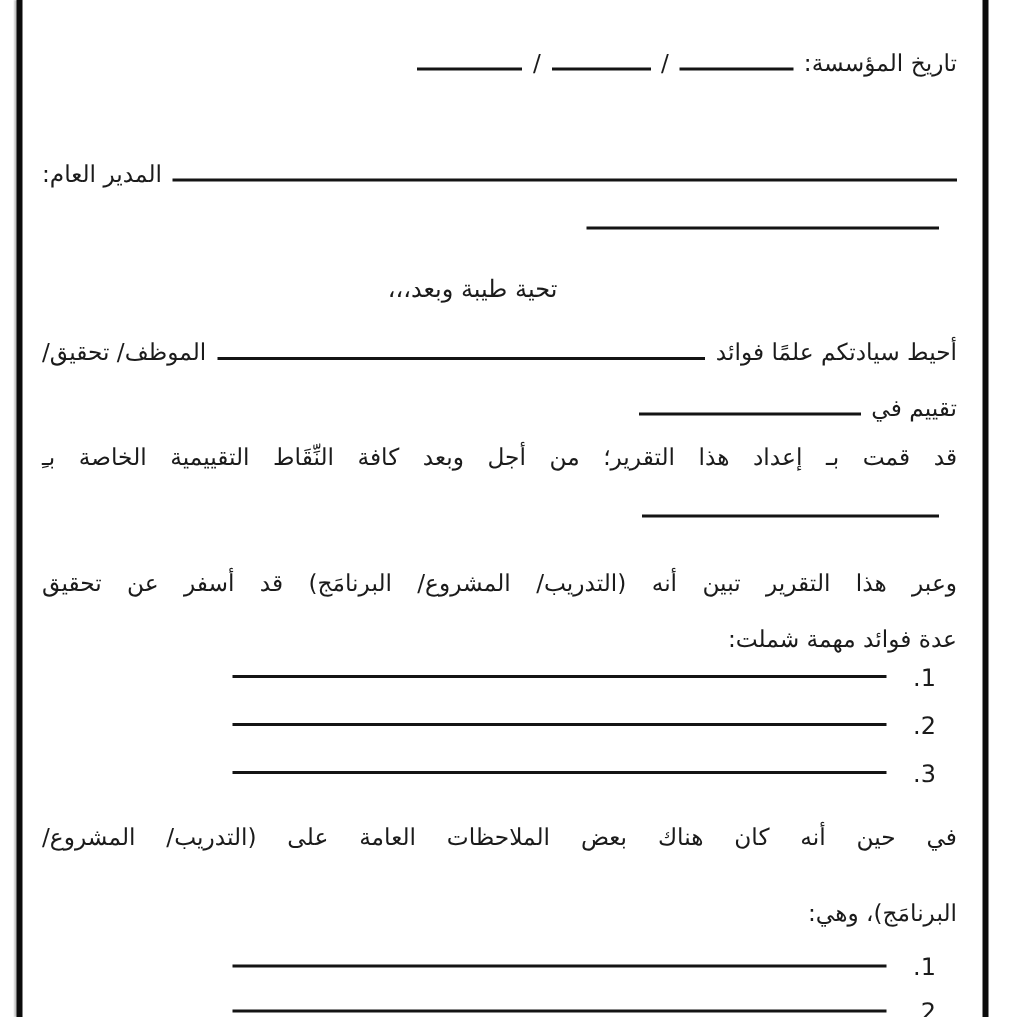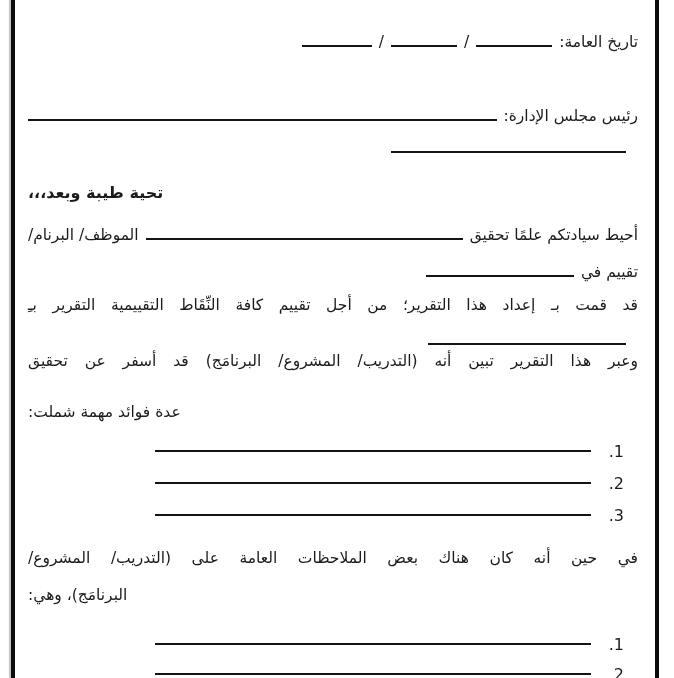--- a/index.html
+++ b/index.html
@@ -37,26 +37,26 @@
   .bl {                       
     border-bottom: 2px solid #141414;
     height: 17px;
     flex: 0 0 auto;
   }
   .grow { flex: 1 1 auto; }
   .just {
     text-align: justify;
     text-align-last: justify;
   }
-  .rightal { text-align: left; }
+  .rightal { text-align: right; margin-top: 14px; }
   .greeting {
-    font-weight: 700;
+    font-weight: 400;
     font-size: 16px;
     padding-right: 36px;
-    text-align: left;
+    text-align: center;
   }
   .list-row {
     display: flex;
     align-items: baseline;
   }
   .num {
     font-size: 16px;
     margin-right: 14px;   
     margin-left: 18px;    
     flex: 0 0 auto;
@@ -69,58 +69,58 @@
 </style>
 </head>
 <body>
 
 <div class="page">
 
   <div class="vbar left"></div>
   <div class="vbar right"></div>
 
   <div class="row flexrow" style="top:28px">
-    <span>تاريخ العامة:</span>
+    <span>تاريخ المؤسسة:</span>
     <span class="bl" style="width:76px"></span>
     <span class="slash">/</span>
     <span class="bl" style="width:66px"></span>
     <span class="slash">/</span>
     <span class="bl" style="width:70px"></span>
   </div>
 
 
   <div class="row flexrow" style="top:102px">
-    <span>رئيس مجلس الإدارة:</span>
     <span class="bl grow"></span>
+    <span>المدير العام:</span>
   </div>
 
   <div class="row flexrow" style="top:134px">
     <span class="bl" style="width:235px;margin-right:12px"></span>
   </div>
 
   <div class="row greeting" style="top:180px">تحية طيبة وبعد،،،</div>
 
   <div class="row flexrow" style="top:221px">
-    <span>أحيط سيادتكم علمًا تحقيق</span>
+    <span>أحيط سيادتكم علمًا فوائد</span>
     <span class="bl grow"></span>
-    <span>الموظف/ البرنام/</span>
+    <span>الموظف/ تحقيق/</span>
   </div>
 
   <div class="row flexrow" style="top:258px">
     <span>تقييم في</span>
     <span class="bl" style="width:148px"></span>
   </div>
 
-  <div class="row just" style="top:292px">قد قمت بـ إعداد هذا التقرير؛ من أجل تقييم كافة النِّقَاط التقييمية التقرير بـِ</div>
+  <div class="row just" style="top:292px">قد قمت بـ إعداد هذا التقرير؛ من أجل وبعد كافة النِّقَاط التقييمية الخاصة بـِ</div>
 
   <div class="row flexrow" style="top:326px">
     <span class="bl" style="width:198px;margin-right:12px"></span>
   </div>
 
-  <div class="row just" style="top:348px">وعبر هذا التقرير تبين أنه (التدريب/ المشروع/ البرنامَج) قد أسفر عن تحقيق</div>
+  <div class="row just" style="top:376px">وعبر هذا التقرير تبين أنه (التدريب/ المشروع/ البرنامَج) قد أسفر عن تحقيق</div>
   <div class="row rightal" style="top:399px">عدة فوائد مهمة شملت:</div>
 
   <div class="row list-row" style="top:438px">
     <span class="num" dir="ltr">.1</span>
     <span class="bl list-line"></span>
   </div>
   <div class="row list-row" style="top:470px">
     <span class="num" dir="ltr">.2</span>
     <span class="bl list-line"></span>
   </div>

